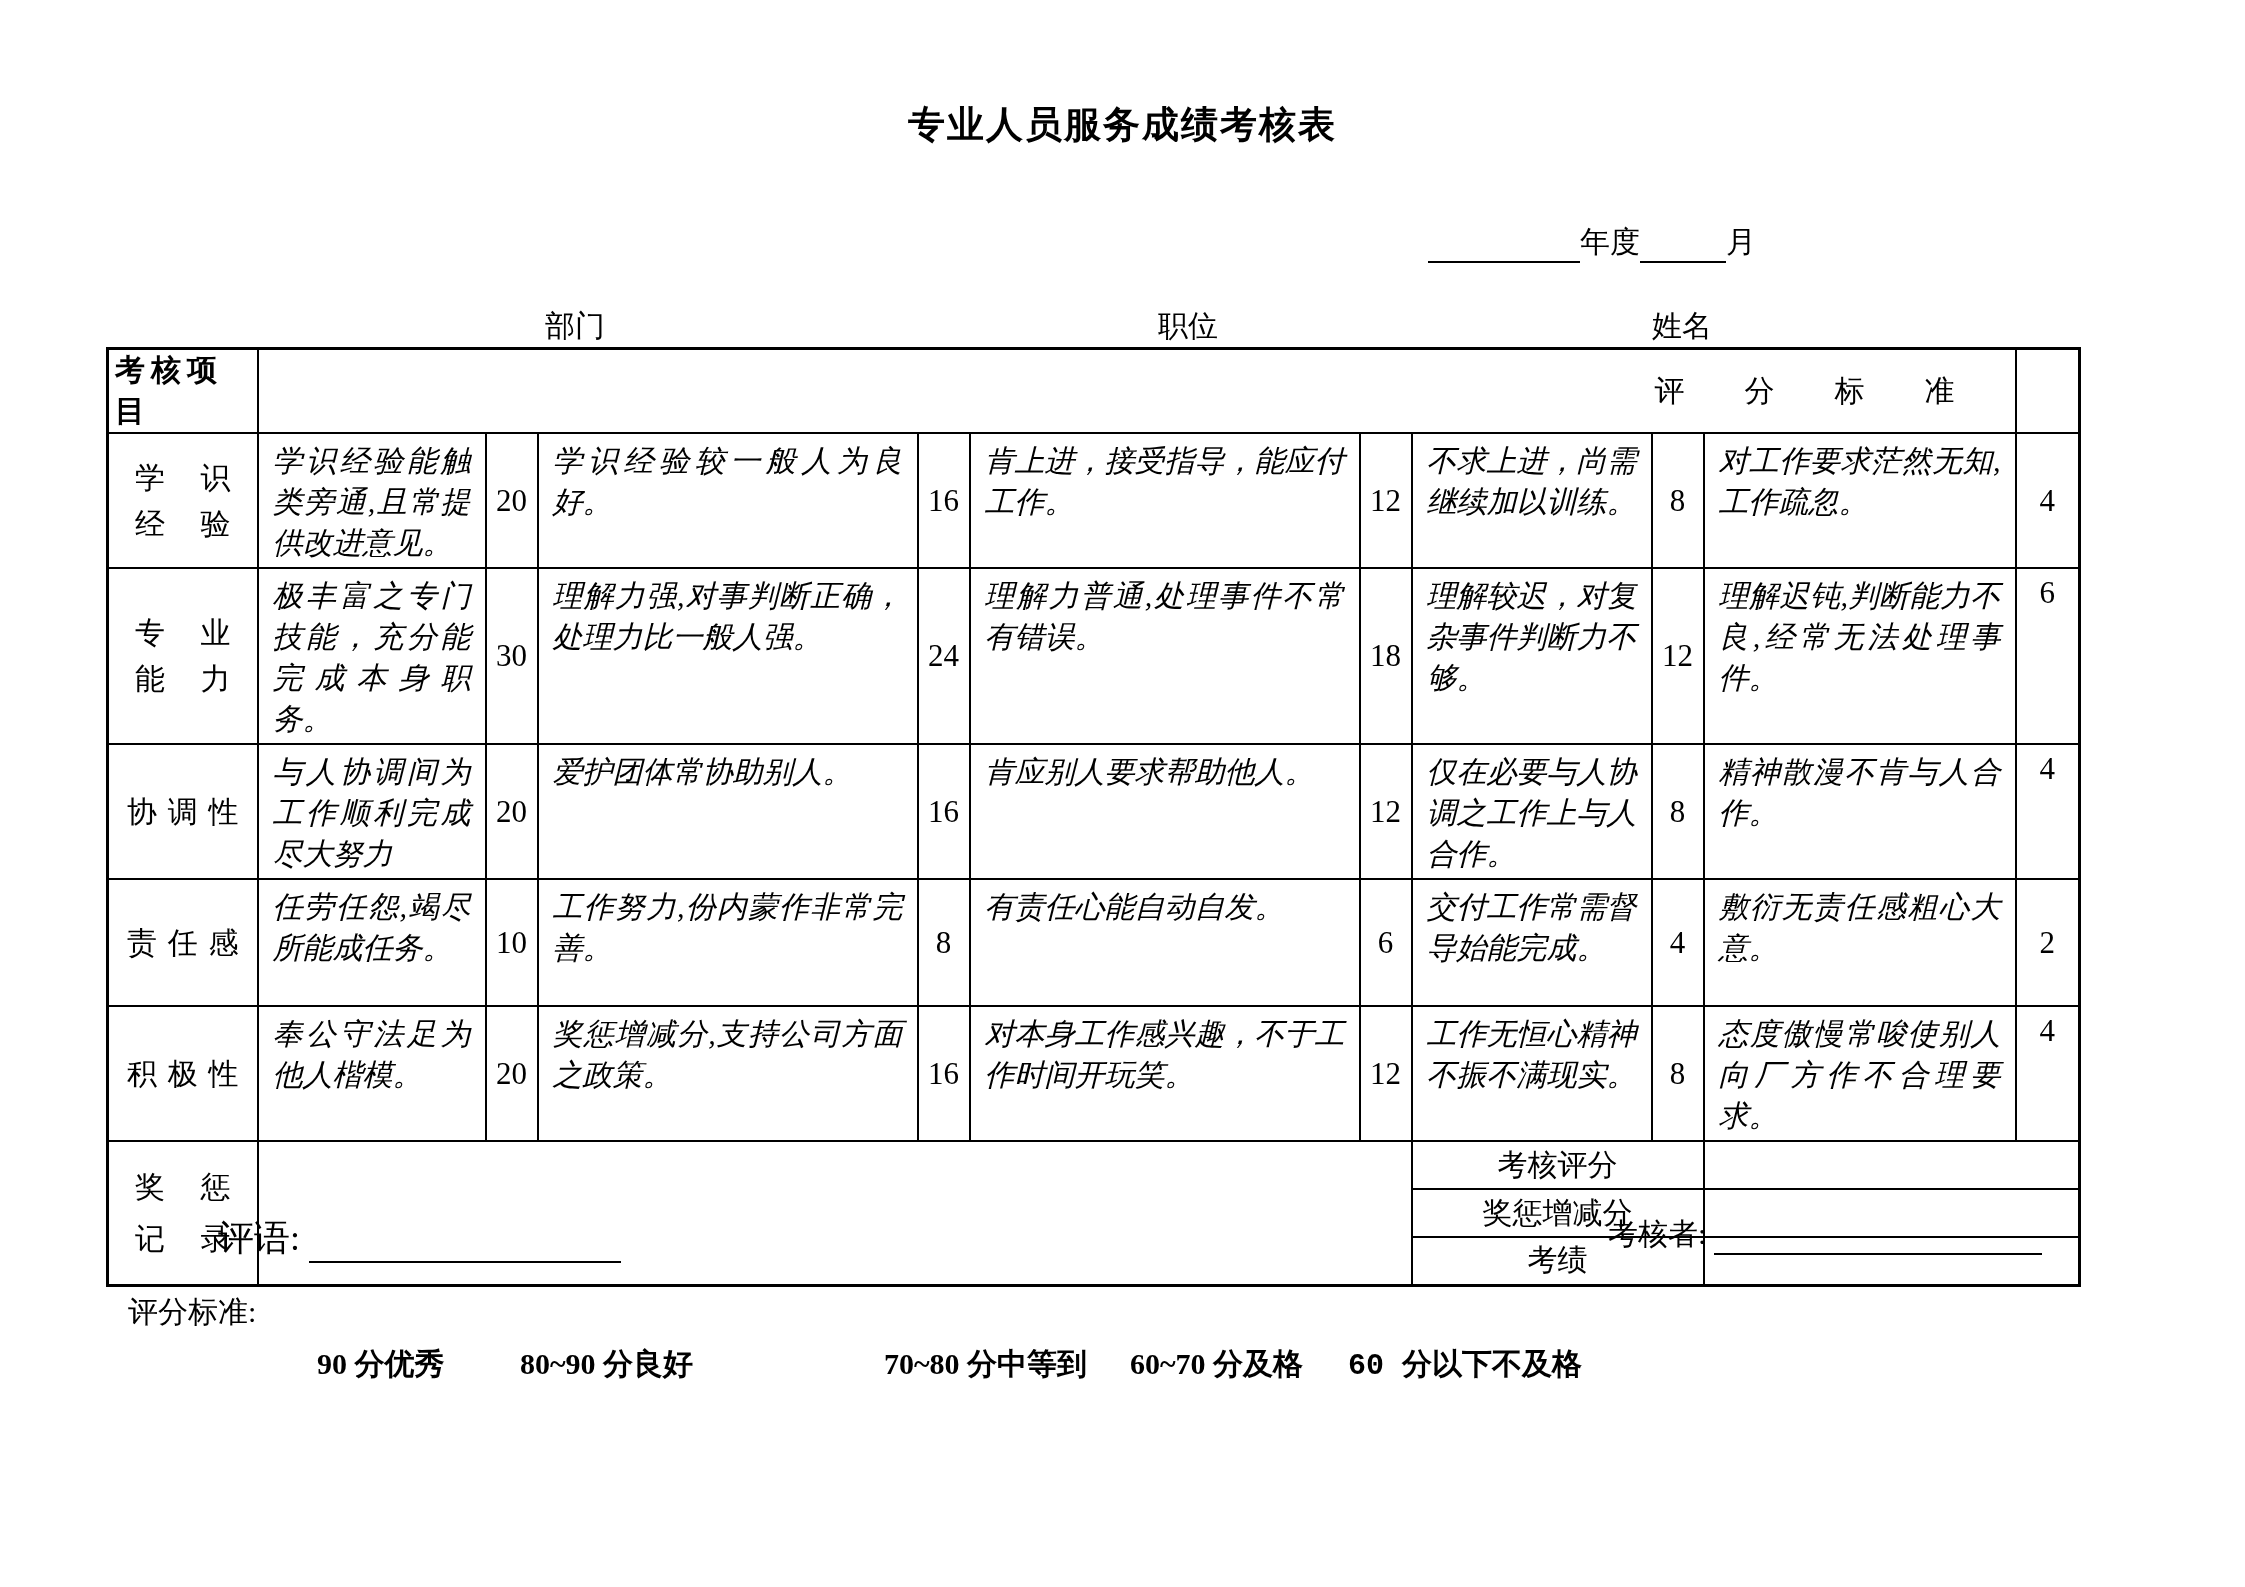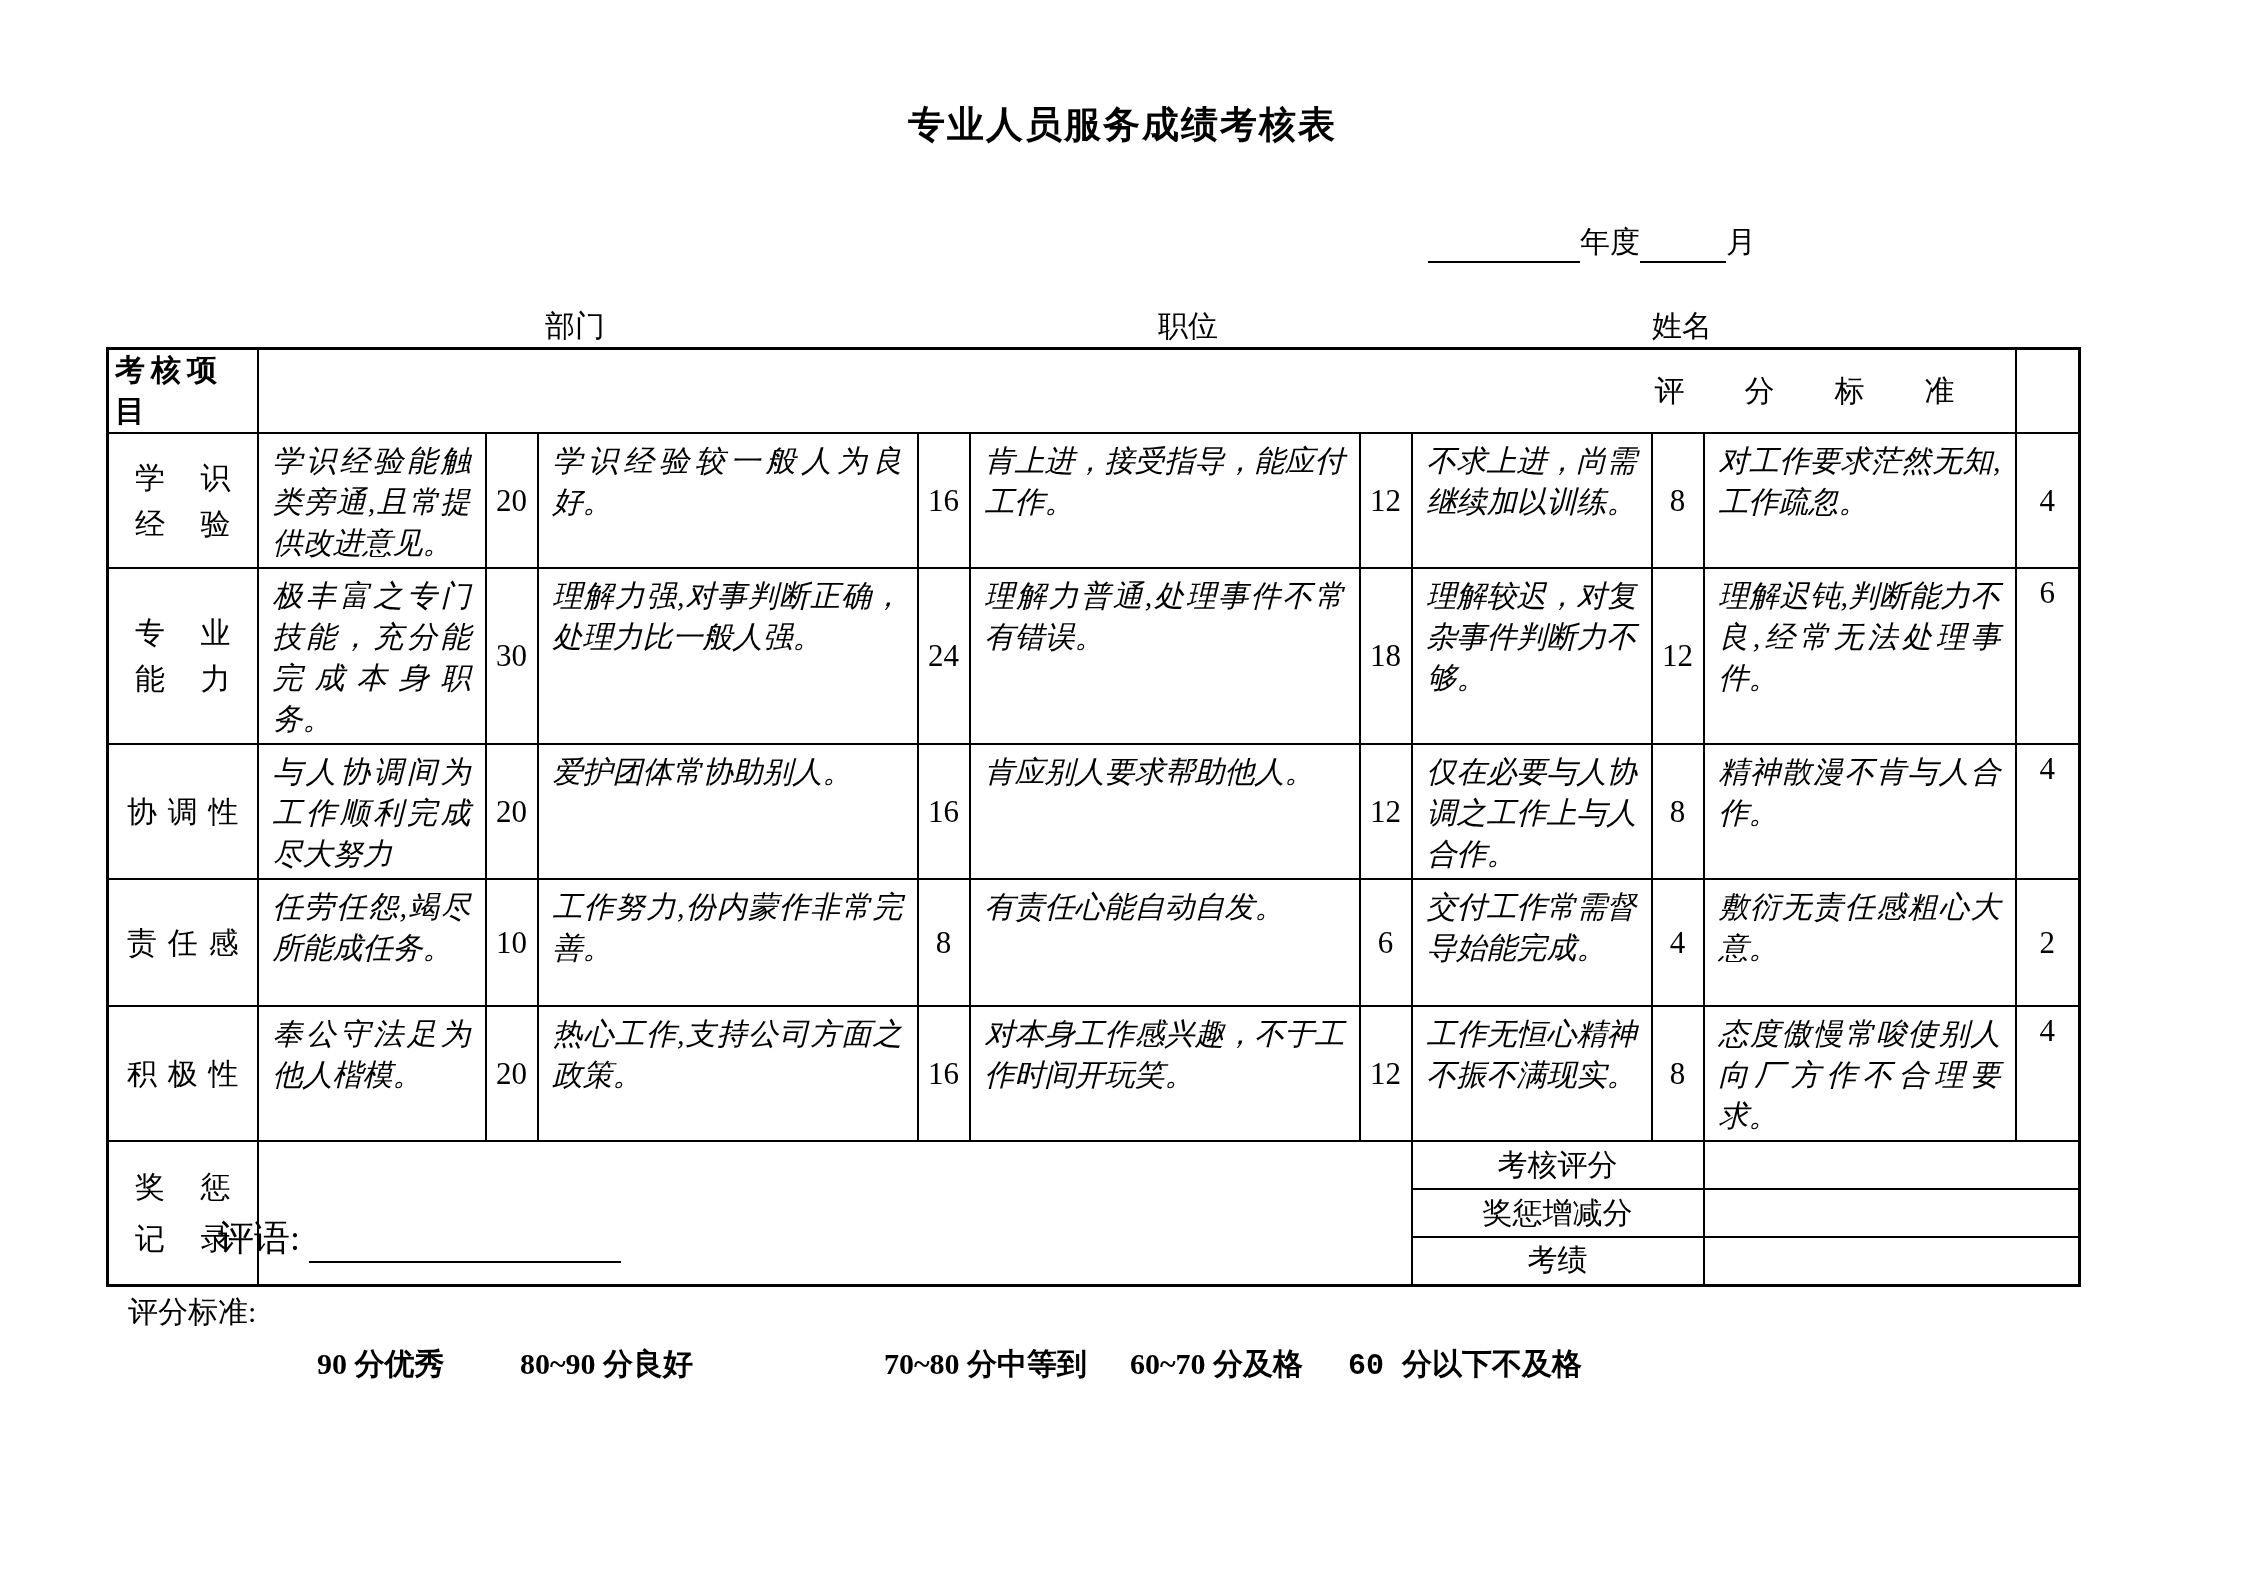--- a/index.html
+++ b/index.html
@@ -174,21 +174,21 @@
         <tr style="height: 128px;">
           <td class="cat-cell">
             <div class="cat-line three">
               <span>积</span>
               <span>极</span>
               <span>性</span>
             </div>
           </td>
           <td class="desc-cell">奉公守法足为他人楷模。</td>
           <td class="score-cell">20</td>
-          <td class="desc-cell">热心工作,支持公司方面之政策。</td>
+          <td class="desc-cell">奖惩增减分,支持公司方面之政策。</td>
           <td class="score-cell">16</td>
           <td class="desc-cell">对本身工作感兴趣，不于工作时间开玩笑。</td>
           <td class="score-cell">12</td>
           <td class="desc-cell">工作无恒心精神不振不满现实。</td>
           <td class="score-cell">8</td>
           <td class="desc-cell">态度傲慢常唆使别人向厂方作不合理要求。</td>
           <td class="score-cell top">4</td>
         </tr>
       </tbody>
     <tbody>
@@ -213,20 +213,21 @@
       </tr>
       <tr style="height:48px">
         <td class="sum-label" colspan="2">考绩</td>
         <td class="sum-value" colspan="2"></td>
       </tr>
     </tbody>
   </table>
 
   <div class="comments-line"><span>评语:</span> <span class="blank blank-comments"></span></div>
 
+  <div class="assessor-line"><span>考核者:</span> <span class="blank blank-assessor"></span></div>
 
   <div class="grading-label">评分标准:</div>
 
   <div class="scale-row">
     <span class="scale-item scale-0">90 分优秀</span>
     <span class="scale-item scale-1">80~90 分良好</span>
     <span class="scale-item scale-2">70~80 分中等到</span>
     <span class="scale-item scale-3">60~70 分及格</span>
     <span class="scale-item scale-4">60 分以下不及格</span>
   </div>

